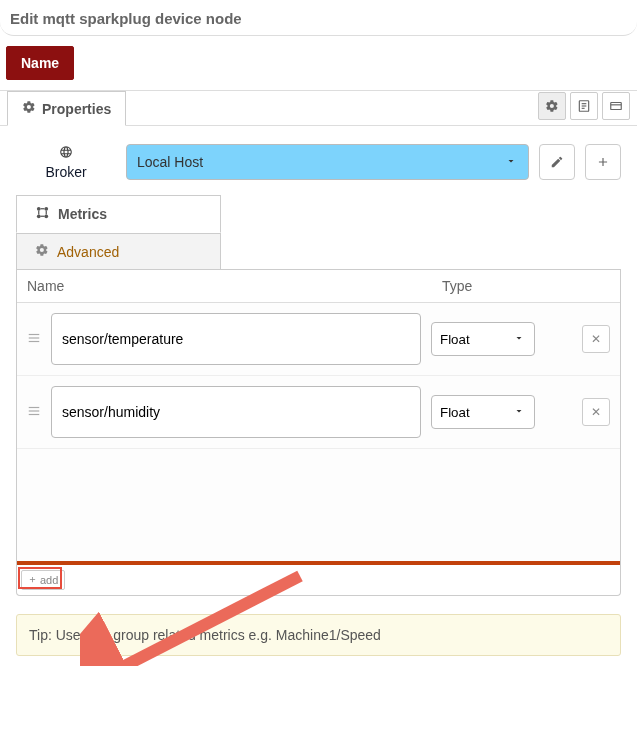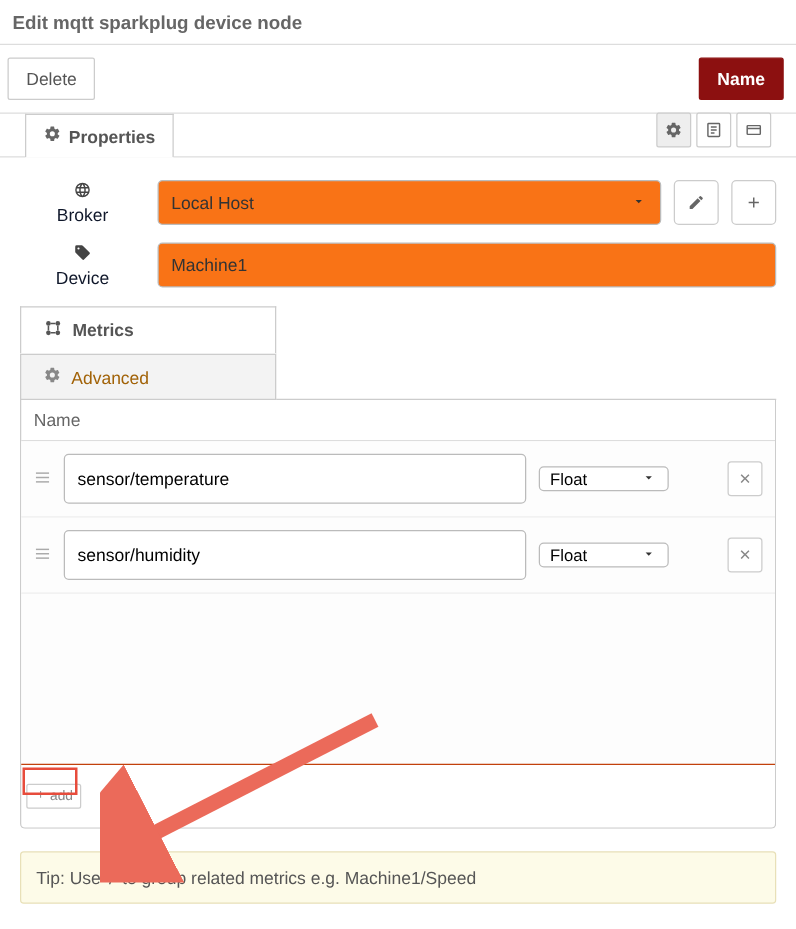--- a/index.html
+++ b/index.html
@@ -10,20 +10,21 @@
     color: #555;
     background: #fff;
     width: 637px;
   }
   .title-bar {
     padding: 10px 10px 8px 10px;
     font-weight: 600;
     font-size: 15px;
     color: #666;
     border-bottom: 1px solid #ddd;
+    border-radius: 14px;
   }
   .top-buttons {
     display: flex;
     justify-content: space-between;
     padding: 10px 10px 10px 6px;
     border-bottom: 1px solid #ddd;
   }
   .btn {
     display: inline-flex;
     align-items: center;
@@ -39,22 +40,22 @@
   }
   .btn-primary {
     background: #8c1010;
     border-color: #8c1010;
     color: #fff;
     font-weight: 600;
   }
   .right-buttons { display: flex; gap: 10px; }
   .tabs-row {
     display: flex;
-    align-items: flex-start;
-    padding: 0 20px;
+    align-items: center;
+    padding: 0 7px;
     border-bottom: 1px solid #ddd;
     height: 36px;
     margin-top: -1px;
   }
   .tab-main {
     border: 1px solid #ccc;
     border-bottom: 1px solid #fff;
     background: #fff;
     padding: 8px 14px;
     font-weight: 700;
@@ -108,21 +109,21 @@
     position: relative;
   }
   .select-wrap select, .text-input {
     width: 100%;
     height: 36px;
     border: 1px solid #bbb;
     border-radius: 4px;
     padding: 0 10px;
     font-size: 14px;
     color: #333;
-    background: #f97316;
+    background: #7dd3fc;
     appearance: none;
   }
   .select-caret {
     position: absolute;
     right: 12px;
     top: 50%;
     transform: translateY(-50%);
     pointer-events: none;
   }
   .icon-btn {
@@ -184,33 +185,33 @@
     gap: 10px;
     padding: 10px 10px;
     border-bottom: 1px solid #eee;
   }
   .drag-handle {
     color: #aaa;
     cursor: grab;
   }
   .metric-name-input {
     flex: 0 0 370px;
-    height: 40px;
+    height: 52px;
     border: 1px solid #bbb;
     border-radius: 4px;
     padding: 0 10px;
     font-size: 14px;
   }
   .metric-type {
     width: 104px;
     position: relative;
   }
   .metric-type select {
     width: 100%;
-    height: 20px;
+    height: 34px;
     border: 1px solid #bbb;
     border-radius: 4px;
     padding: 0 8px;
     background: #fff;
     appearance: none;
   }
   .del-btn {
     margin-left: auto;
     width: 28px;
     height: 28px;
@@ -218,22 +219,22 @@
     background: #fff;
     border-radius: 3px;
     display: flex;
     align-items: center;
     justify-content: center;
     color: #888;
     cursor: pointer;
     font-size: 12px;
   }
   .metrics-footer {
-    border-top: 1px solid #c2410c;
-    padding: 15px 4px;
+    border-top: 4px solid #c2410c;
+    padding: 5px 4px;
     position: relative;
   }
   .add-btn {
     border: 1px solid #ccc;
     background: #fff;
     color: #888;
     font-size: 11px;
     padding: 3px 6px;
     display: inline-flex;
     align-items: center;
@@ -266,21 +267,20 @@
     pointer-events: none;
   }
   .content-wrap { position: relative; }
 </style>
 </head>
 <body>
 
 <div class="title-bar">Edit mqtt sparkplug device node</div>
 
 <div class="top-buttons">
-  <button class="btn">Delete</button>
   <div class="right-buttons">
     <button class="btn btn-primary">Name</button>
   </div>
 </div>
 
 <div class="tabs-row">
   <div class="tab-main">
     <span class="icon">
       <svg width="14" height="14" viewBox="0 0 24 24" fill="#666">
           <path d="M19.14,12.94a7,7,0,0,0,.05-.94,7,7,0,0,0-.05-.94l2.11-1.65a.5.5,0,0,0,.12-.64l-2-3.46a.5.5,0,0,0-.61-.22l-2.49,1a7,7,0,0,0-1.63-.94l-.38-2.65A.5.5,0,0,0,13.77,2H9.77a.5.5,0,0,0-.49.42L8.9,5.07a7,7,0,0,0-1.63.94l-2.49-1a.5.5,0,0,0-.61.22l-2,3.46a.5.5,0,0,0,.12.64L4.4,11a7,7,0,0,0-.05.94,7,7,0,0,0,.05.94L2.29,14.53a.5.5,0,0,0-.12.64l2,3.46a.5.5,0,0,0,.61.22l2.49-1a7,7,0,0,0,1.63.94l.38,2.65a.5.5,0,0,0,.49.42h4a.5.5,0,0,0,.49-.42l.38-2.65a7,7,0,0,0,1.63-.94l2.49,1a.5.5,0,0,0,.61-.22l2-3.46a.5.5,0,0,0-.12-.64ZM11.77,15.5A3.5,3.5,0,1,1,15.27,12,3.5,3.5,0,0,1,11.77,15.5Z"></path>
@@ -336,31 +336,20 @@
           <path d="M3 17.25V21h3.75l11-11-3.75-3.75-11 11zM20.71 7.04a1 1 0 0 0 0-1.41l-2.34-2.34a1 1 0 0 0-1.41 0l-1.83 1.83 3.75 3.75 1.83-1.83z"></path>
         </svg>
     </div>
     <div class="icon-btn">
       <svg width="14" height="14" viewBox="0 0 24 24" fill="#666">
           <path d="M19 13h-6v6h-2v-6H5v-2h6V5h2v6h6v2z"></path>
         </svg>
     </div>
   </div>
 
-  <div class="form-row">
-    <div class="form-label">
-      <span class="icon">
-        <svg width="14" height="14" viewBox="0 0 24 24" fill="#444">
-            <path d="M21.41 11.58l-9-9A2 2 0 0 0 11 2H4a2 2 0 0 0-2 2v7a2 2 0 0 0 .59 1.42l9 9a2 2 0 0 0 2.83 0l7-7a2 2 0 0 0-.01-2.84zM6.5 8A1.5 1.5 0 1 1 8 6.5 1.5 1.5 0 0 1 6.5 8z"></path>
-          </svg>
-      </span>
-      <span>Device</span>
-    </div>
-    <input class="text-input" style="flex: 1 1 0%;" value="Machine1">
-  </div>
 
   <div class="sub-tabs">
     <div class="sub-tab active">
       <span class="icon">
         <svg width="15" height="15" viewBox="0 0 24 24" fill="#555">
             <circle cx="6" cy="6" r="3"></circle>
             <circle cx="18" cy="6" r="3"></circle>
             <circle cx="6" cy="18" r="3"></circle>
             <circle cx="18" cy="18" r="3"></circle>
             <line x1="6" y1="9" x2="6" y2="15" stroke="#555" stroke-width="2"></line>
@@ -377,20 +366,21 @@
             <path d="M19.14,12.94a7,7,0,0,0,.05-.94,7,7,0,0,0-.05-.94l2.11-1.65a.5.5,0,0,0,.12-.64l-2-3.46a.5.5,0,0,0-.61-.22l-2.49,1a7,7,0,0,0-1.63-.94l-.38-2.65A.5.5,0,0,0,13.77,2H9.77a.5.5,0,0,0-.49.42L8.9,5.07a7,7,0,0,0-1.63.94l-2.49-1a.5.5,0,0,0-.61.22l-2,3.46a.5.5,0,0,0,.12.64L4.4,11a7,7,0,0,0-.05.94,7,7,0,0,0,.05.94L2.29,14.53a.5.5,0,0,0-.12.64l2,3.46a.5.5,0,0,0,.61.22l2.49-1a7,7,0,0,0,1.63.94l.38,2.65a.5.5,0,0,0,.49.42h4a.5.5,0,0,0,.49-.42l.38-2.65a7,7,0,0,0,1.63-.94l2.49,1a.5.5,0,0,0,.61-.22l2-3.46a.5.5,0,0,0-.12-.64ZM11.77,15.5A3.5,3.5,0,1,1,15.27,12,3.5,3.5,0,0,1,11.77,15.5Z"></path>
           </svg>
       </span>
       <span>Advanced</span>
     </div>
   </div>
 
   <div class="metrics-panel">
     <div class="metrics-header">
       <div class="col-name">Name</div>
+      <div class="col-type">Type</div>
     </div>
     <div class="metrics-body">
       <div class="metric-row">
         <span class="drag-handle">
           <svg width="14" height="14" viewBox="0 0 24 24" fill="#aaa">
               <rect x="3" y="5" width="18" height="2"></rect>
               <rect x="3" y="11" width="18" height="2"></rect>
               <rect x="3" y="17" width="18" height="2"></rect>
             </svg>
         </span>

